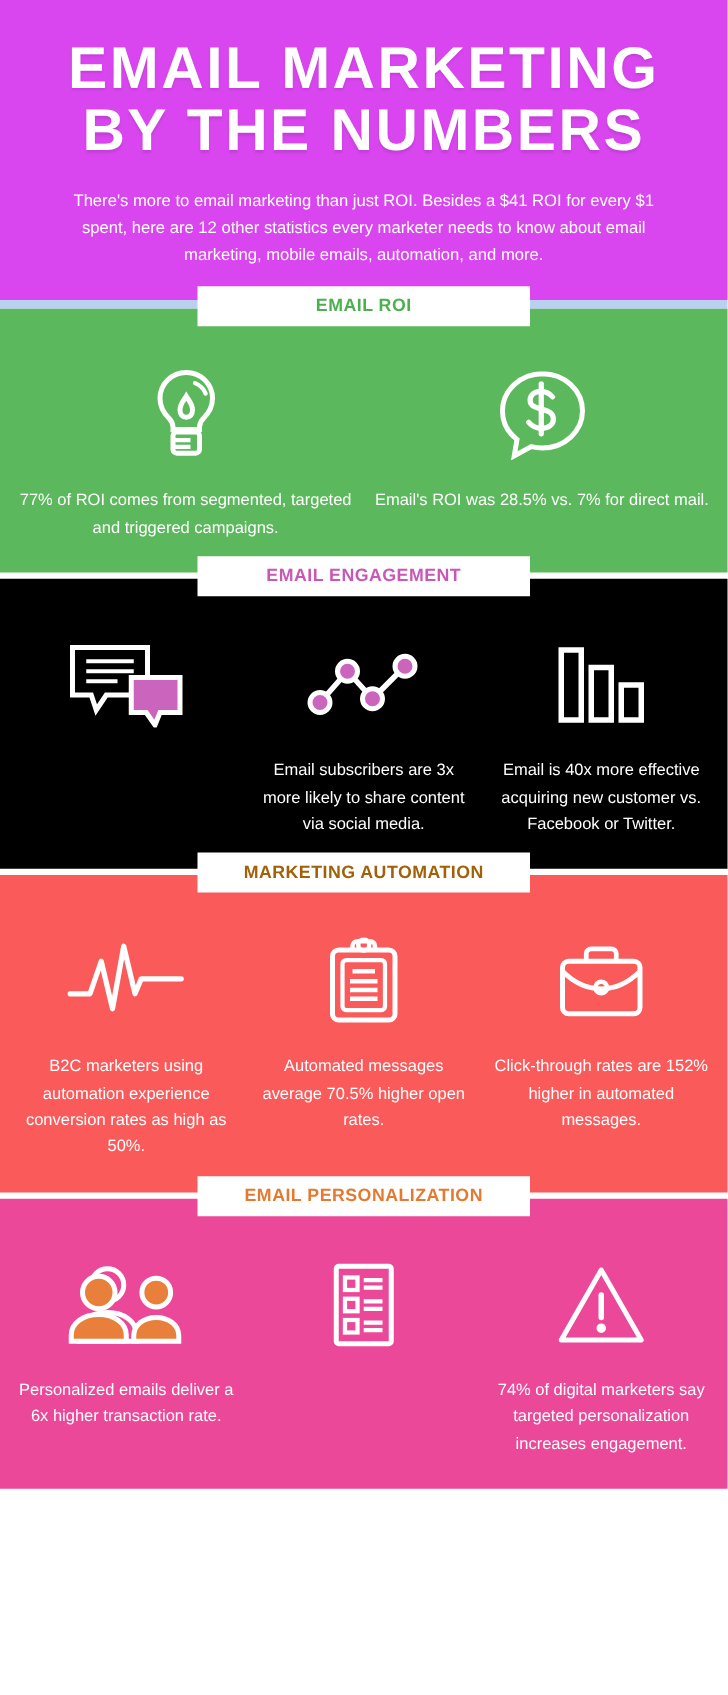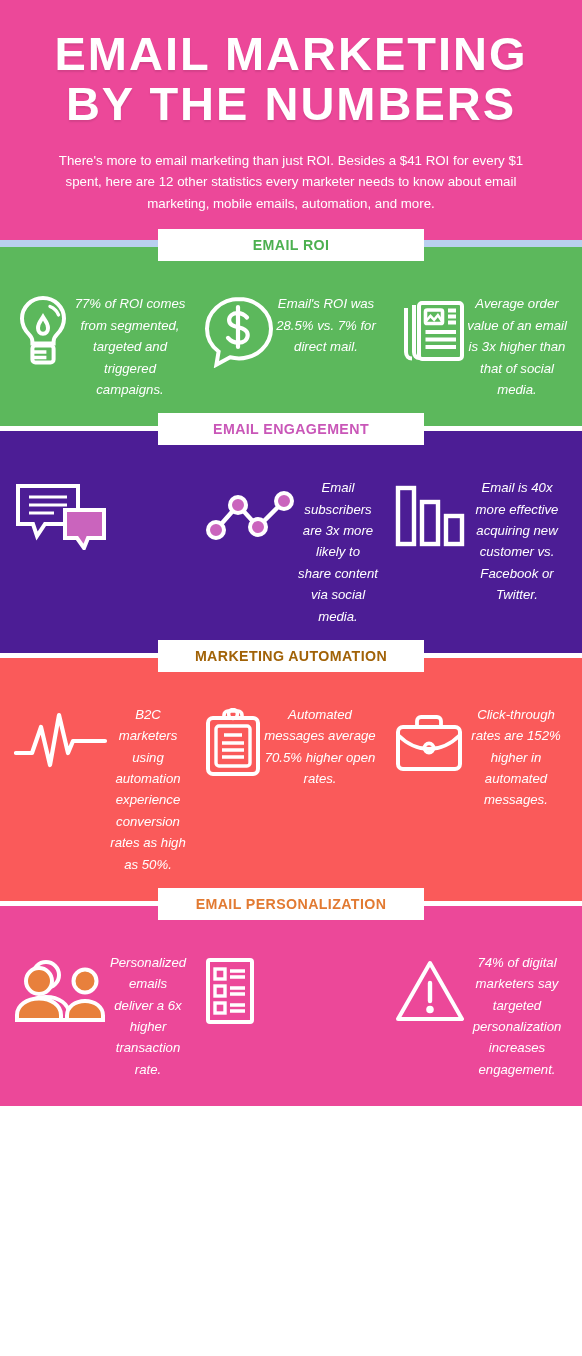--- a/index.html
+++ b/index.html
@@ -7,21 +7,21 @@
   body {
     width:582px; height:1356px;
     font-family:"Liberation Sans", sans-serif;
     overflow:hidden;
     position:relative;
   }
   .infographic { width:582px; height:1356px; position:relative; }
 
   
   .header {
-    background:#ec4899;
+    background:#d946ef;
     padding:30px 34px 26px 34px;
     text-align:center;
   }
   .title-line {
     color:#ffffff;
     font-weight:bold;
     letter-spacing:2px;
     line-height:1.02;
     text-shadow:0 2px 2px rgba(0,0,0,.10);
   }
@@ -37,21 +37,21 @@
   .header-rule { height:7px; background:#b9d0ef; }
 
   
   .section { position:relative; }
   .section-body {
     display:flex;
     padding:46px 6px 26px 6px;
     align-items:flex-start;
   }
   .sec-green   { background:#5cb85c; }
-  .sec-magenta { background:#4c1d95; }
+  .sec-magenta { background:#000000; }
   .sec-red     { background:#fa5a5a; }
   .sec-orange  { background:#ec4899; }
 
   .divider { height:5px; background:#ffffff; }
 
   
   .tab {
     position:absolute;
     top:-18px;
     left:50%;
@@ -70,23 +70,22 @@
     letter-spacing:.4px;
     white-space:nowrap;
   }
 
   
   .card {
     flex:1 1 0;
     padding:0 8px;
     text-align:center;
     display:flex;
-    flex-direction:row;
-    align-items:flex-start;
-    font-style:italic;
+    flex-direction:column;
+    align-items:center;
   }
   .icon-wrap {
     height:78px;
     display:flex;
     align-items:center;
     justify-content:center;
     margin-bottom:18px;
   }
   .card-text {
     color:#ffffff;
@@ -130,34 +129,20 @@
         <div class="icon-wrap">
           <svg width="70" height="72" viewBox="0 0 70 72" fill="none" stroke="#fff" stroke-width="4">
             <path d="M35 3C17.3 3 3 16.3 3 32.7c0 9.2 4.5 17.4 11.6 22.8l-2.2 13.2 13.6-7.4c2.9.7 6 1.1 9 1.1 17.7 0 32-13.3 32-29.7S52.7 3 35 3z"></path>
             <path d="M43 21.5c-2.6-3-6-4.4-9.3-4.4-5 0-8.6 2.8-8.6 7 0 9.8 18.6 4.6 18.6 15 0 4.6-4 7.6-9.4 7.6-4 0-7.6-1.6-10.3-4.8" stroke-width="4.2" stroke-linecap="round"></path>
             <path d="M34 11v40" stroke-width="4.2" stroke-linecap="round"></path>
           </svg>
         </div>
         <div class="card-text">Email's ROI was 28.5% vs. 7% for direct mail.</div>
       </div>
 
-      <div class="card">
-        <div class="icon-wrap">
-          <svg width="72" height="66" viewBox="0 0 72 66" fill="none" stroke="#fff" stroke-width="4">
-            <path d="M12 9v44c0 4 2.6 6.6 6 6.6"></path>
-            <path d="M20 6v47c0 3.6 2.2 6 5.4 6"></path>
-            <rect x="25" y="4" width="43" height="56" rx="3"></rect>
-            <rect x="31.5" y="11" width="17" height="13.5" rx="1.6" stroke-width="3.6"></rect>
-            <path d="M32 22l4.5-5 3.6 3.8 3.8-4.6 4 5.8" stroke-width="2.6"></path>
-            <path d="M54 11.5h8M54 17.5h8M54 23.5h8" stroke-width="4"></path>
-            <path d="M31.5 33h30.5M31.5 40.5h30.5M31.5 48h30.5" stroke-width="4"></path>
-          </svg>
-        </div>
-        <div class="card-text">Average order value of an email is 3x higher than that of social media.</div>
-      </div>
 
     </div>
   </div>
   <div class="divider"></div>
 
   <div class="section sec-magenta">
     <div class="tab">
       <span class="tab-label" style="color:#C957B8">EMAIL ENGAGEMENT</span>
     </div>
     <div class="section-body">

